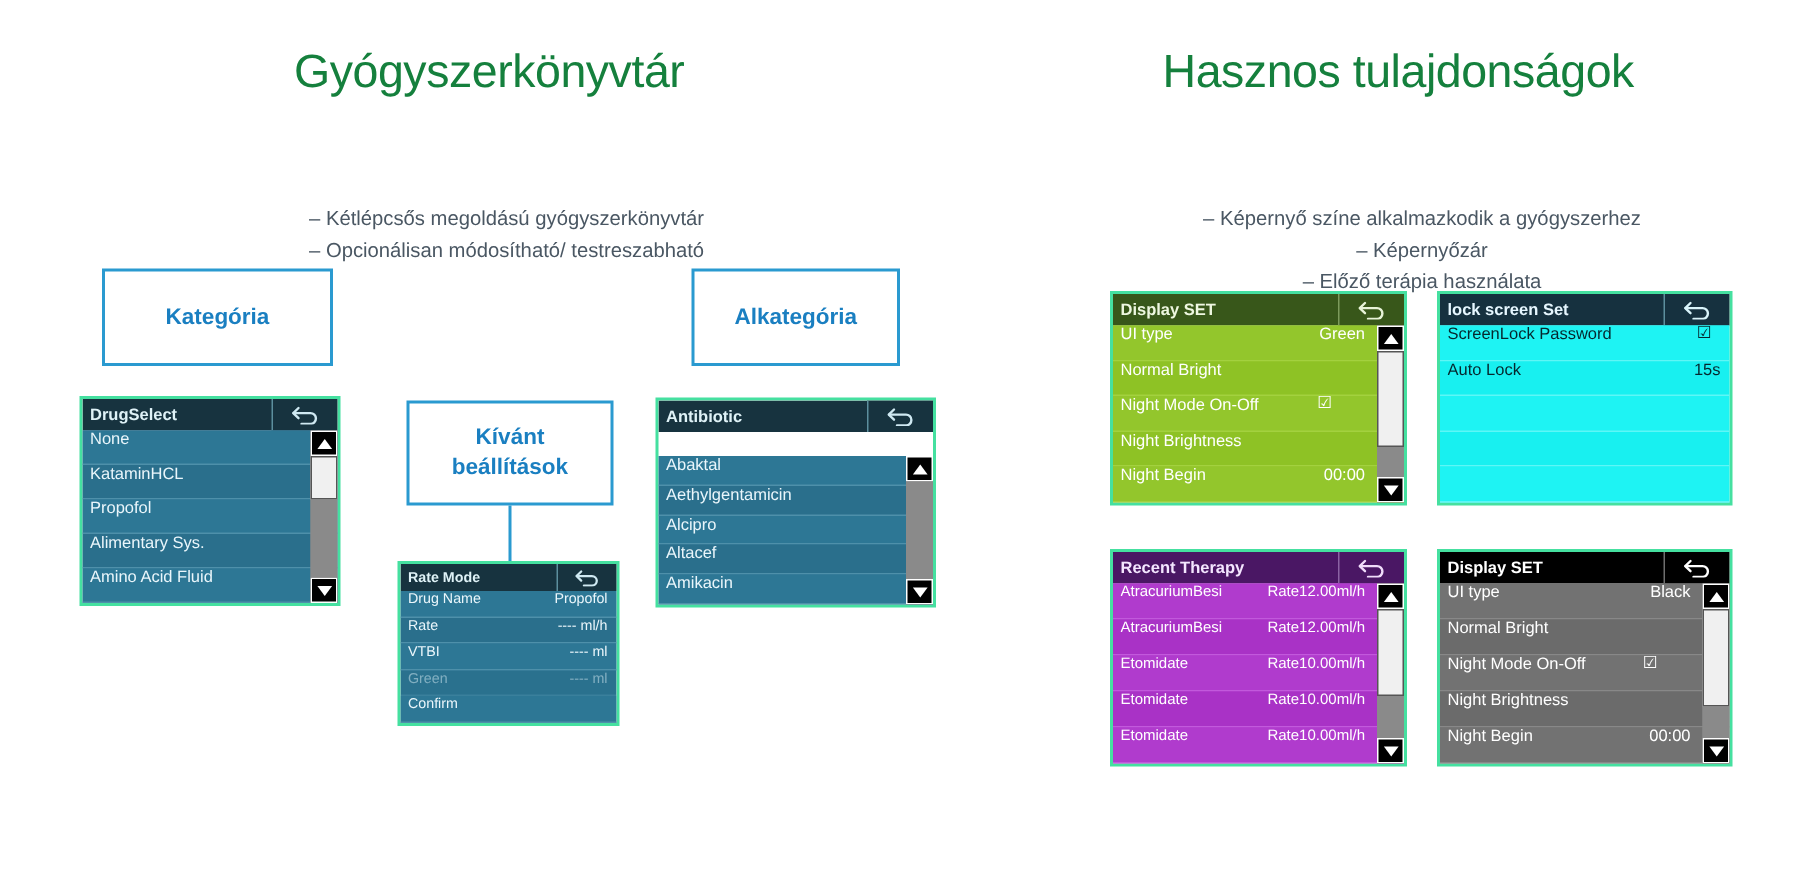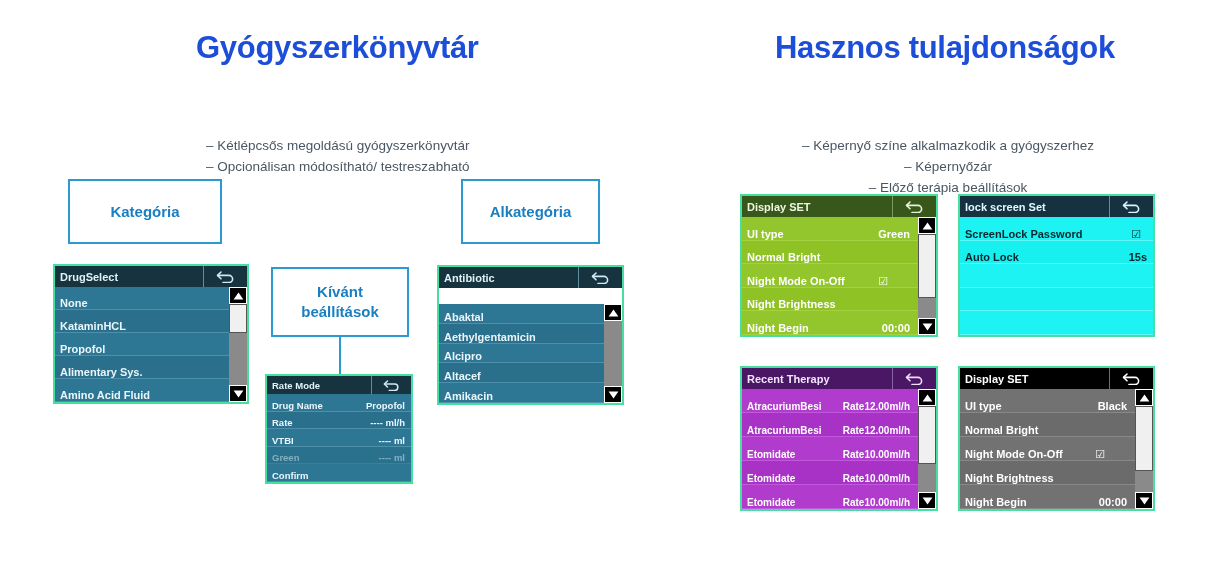--- a/index.html
+++ b/index.html
@@ -6,21 +6,21 @@
   body{
     width:1213px;height:581px;background:#ffffff;
     font-family:"Liberation Sans","DejaVu Sans",sans-serif;
     position:relative;overflow:hidden;
     -webkit-font-smoothing:antialiased;
   }
   .stage{position:absolute;left:0;top:0;width:1213px;height:581px;}
 
   
   .title{
-    position:absolute;font-size:31px;font-weight:bold;color:#1d4ed8;
+    position:absolute;font-size:31px;font-weight:normal;color:#15803d;
     letter-spacing:-0.3px;white-space:nowrap;
   }
   .bullets{
     position:absolute;font-size:13.5px;color:#4a5763;line-height:21px;
     white-space:nowrap;
     margin-top:39px;
   }
   .bullets div{white-space:nowrap;}
 
   
@@ -47,22 +47,22 @@
     flex:1 1 auto;display:flex;align-items:center;
     padding-left:5px;font-size:11px;font-weight:bold;
     white-space:nowrap;overflow:hidden;
   }
   .panel .titlebar .tb-back{
     width:44px;flex:0 0 44px;display:flex;align-items:center;justify-content:center;
     box-sizing:border-box;
   }
   .panel .rows{flex:1 1 auto;display:flex;flex-direction:column;position:relative;}
   .row{
-    flex:1 1 0;display:flex;align-items:flex-end;box-sizing:border-box;
-    padding:0 6px 0 5px;white-space:nowrap;font-weight:bold;font-size:11px;
+    flex:1 1 0;display:flex;align-items:flex-start;box-sizing:border-box;
+    padding:0 6px 0 5px;white-space:nowrap;font-weight:normal;font-size:11px;
   }
   .row .lbl{flex:1 1 auto;overflow:hidden;}
   .row .val{flex:0 0 auto;padding-left:4px;}
   .row.dim{opacity:0.45;}
 
   
   .radio{
     width:9px;height:9px;border-radius:50%;box-sizing:border-box;
     border:1.5px solid currentColor;display:inline-block;position:relative;
     margin-right:2px;
@@ -143,38 +143,38 @@
   <div class="bullets" style="left:206px;top:96px;">
     <div>– Kétlépcsős megoldású gyógyszerkönyvtár</div>
     <div>– Opcionálisan módosítható/ testreszabható</div>
   </div>
 
   <div class="title" style="left:775px;top:30px;">Hasznos tulajdonságok</div>
 
   <div class="bullets" style="left:778px;top:96px;width:340px;text-align:center;">
     <div>– Képernyő színe alkalmazkodik a gyógyszerhez</div>
     <div>– Képernyőzár</div>
-    <div>– Előző terápia beállítások</div>
+    <div>– Előző terápia használata</div>
   </div>
 
   <div class="callout" style="left:68px;top:179px;width:154px;height:65px;">
     <span>Kategória</span>
   </div>
 
   <div class="callout" style="left:461px;top:179px;width:139px;height:65px;">
     <span>Alkategória</span>
   </div>
 
   <div class="callout" style="left:271px;top:267px;width:138px;height:70px;flex-direction:column;">
     <span>Kívánt</span>
     <span>beállítások</span>
   </div>
   <div class="connector" style="left:339px;top:337px;height:38px;"></div>
 
-  <div class="panel t-teal" style="left:53px;top:264px;width:196px;height:140px;">
+  <div class="panel t-teal" style="left:53px;top:264px;width:174px;height:140px;">
     <div class="titlebar">
       <div class="tb-text">DrugSelect</div>
       <div class="tb-back">
         <svg width="19" height="13" viewBox="0 0 19 13" aria-hidden="true">
           <path d="M5 2 L1.5 5.4 L5 8.8" fill="none" stroke="#cfe9f2" stroke-width="1.6" stroke-linecap="round" stroke-linejoin="round"></path>
           <path d="M1.8 5.4 H13 a3.6 3.6 0 0 1 0 7.2 H7" fill="none" stroke="#cfe9f2" stroke-width="1.6" stroke-linecap="round"></path>
         </svg>
       </div>
     </div>
     <div class="rows">

